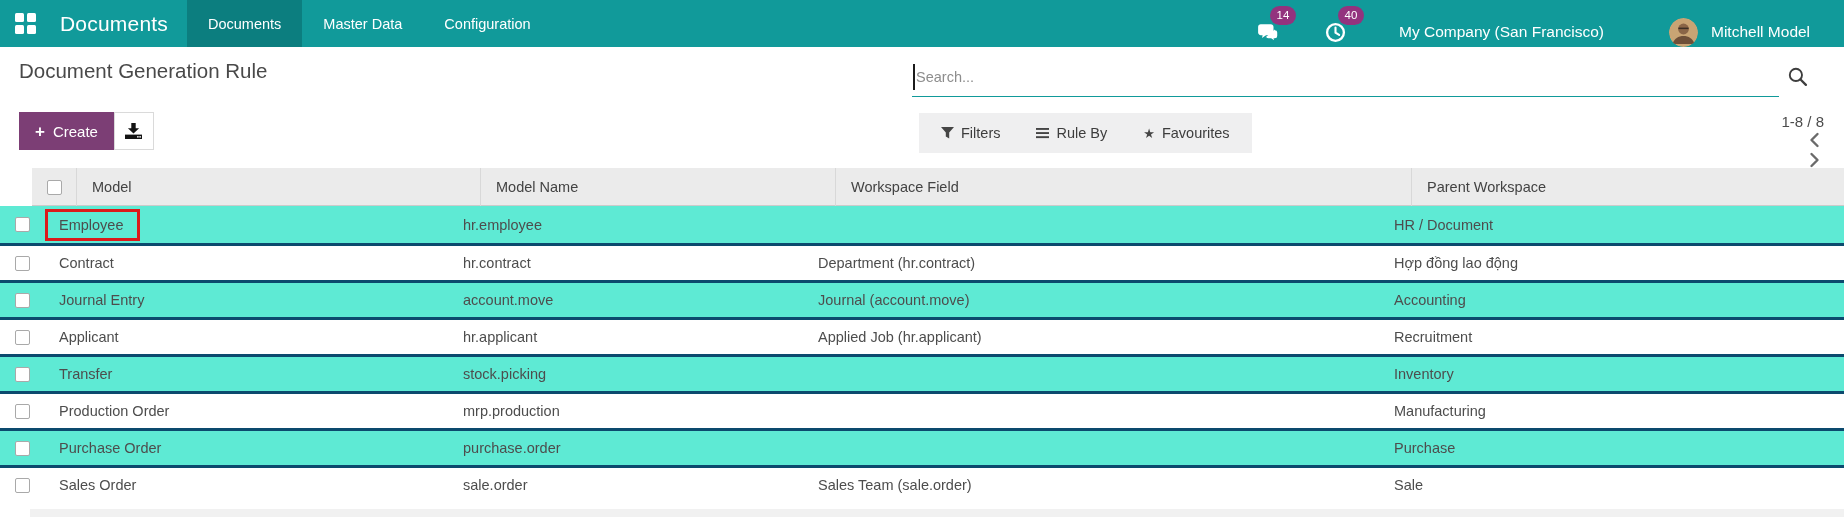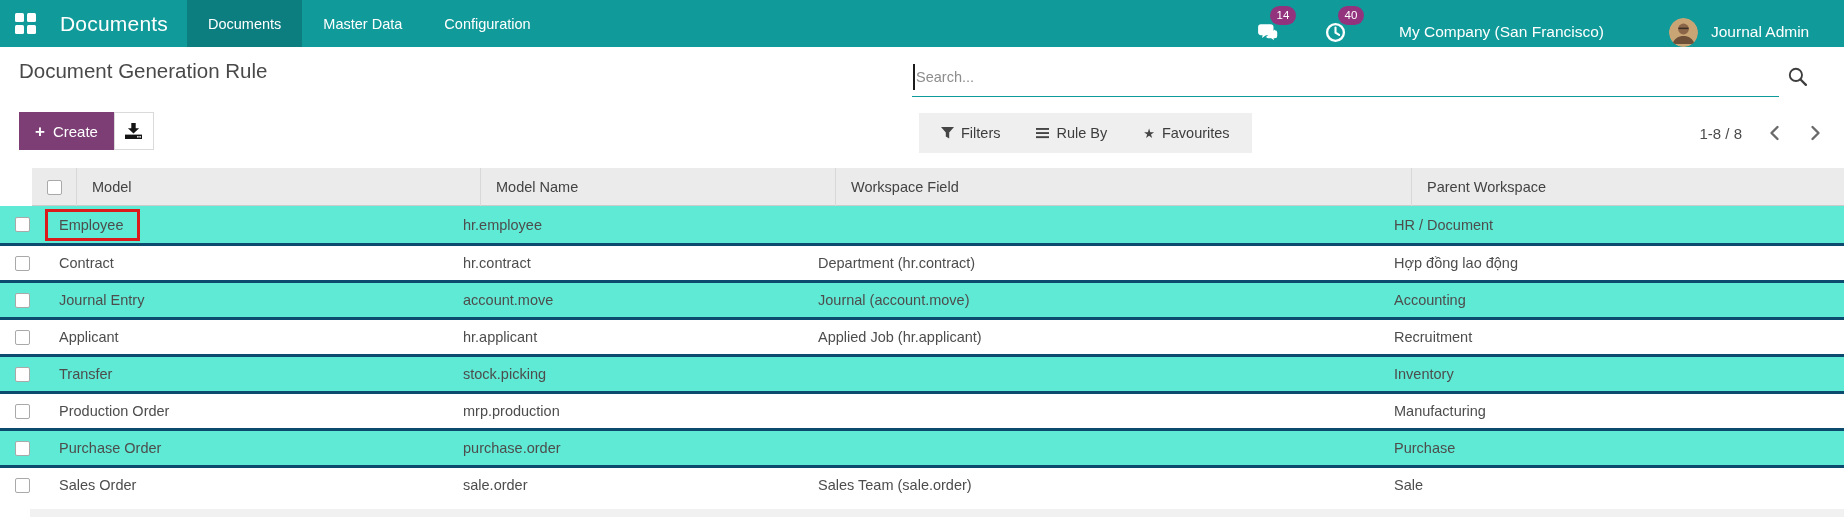--- a/index.html
+++ b/index.html
@@ -33,21 +33,21 @@
   .mag { position:absolute; right:0; top:10px; cursor:pointer; }
 
   
   .create-group { position:absolute; left:19px; top:112px; display:flex; }
   .btn-create { height:38px; background:#7c3e75; color:#fff; border:none; font-family:inherit; font-size:15px; display:flex; align-items:center; padding:0 16px; cursor:pointer; }
   .btn-create .plus { font-size:17px; font-weight:bold; margin-right:8px; line-height:1; }
   .btn-export { height:38px; width:40px; background:#fff; border:1px solid #dadada; display:flex; align-items:center; justify-content:center; cursor:pointer; }
   .filter-panel { position:absolute; left:919px; top:113px; height:40px; background:#efeff0; display:flex; align-items:stretch; padding:0 8px;gap:8px; }
   .filter-item { display:flex; align-items:center; gap:7px; padding:0 14px; font-size:14.5px; color:#3d3d3d; cursor:pointer; white-space:nowrap; }
   .filter-item .glyph { font-size:13px; color:#454545; }
-  .pager { position:absolute; top:113px; height:40px; right:20px; display:flex; align-items:center; }
+  .pager { position:absolute; top:113px; height:40px; right:20px; display:flex; align-items:center;flex-direction:column; }
   .pager-value { font-size:15px; color:#4c4c4c; }
   .pager-btn { margin-left:24px; cursor:pointer; display:flex; align-items:center; padding:2px; }
 
   
   .table { position:absolute; left:0; top:168px; width:1844px; }
   .grid { display:grid; grid-template-columns:44px 404px 355px 576px 1fr; }
   .thead { height:38px; background:#ebebeb; border-bottom:1px solid #cbcbcb; color:#434343; font-size:14.5px;margin-left:32px; }
   .th { padding-left:15px; border-left:1px solid #d8d8d8; height:38px; display:flex; align-items:center; cursor:pointer; white-space:nowrap; }
   .th-check { border-left:none; justify-content:center; padding:0; cursor:default; }
   .trow { height:37px; align-items:center; font-size:14.5px; color:#4d4d4d; cursor:pointer; }
@@ -98,21 +98,21 @@
     <span class="avatar">
       <svg width="29" height="29" viewBox="0 0 29 29">
         <circle cx="14.5" cy="14.5" r="14.5" fill="#c9a474"></circle>
         <circle cx="14.5" cy="11" r="5.4" fill="#8a6547"></circle>
         <path d="M3.5 26c1.6-5.4 6-8 11-8s9.4 2.6 11 8z" fill="#6e4f38"></path>
         <rect x="9.4" y="9.6" width="10.2" height="1.5" fill="#3c2f25"></rect>
       </svg>
     </span>
   </div>
 
-  <div class="nav-abs pos-user">Journal Admin</div>
+  <div class="nav-abs pos-user">Mitchell Model</div>
 </div>
 
 <div class="page-title">Document Generation Rule</div>
 
 <div class="search-wrap">
   <input class="search-input" type="text" placeholder="Search..." style="">
   <div class="caret"></div>
   <span class="mag">
     <svg width="20" height="20" viewBox="0 0 19 19">
       <circle cx="7.5" cy="7.5" r="5.8" stroke="#3e3e3e" stroke-width="1.8" fill="none"></circle>

